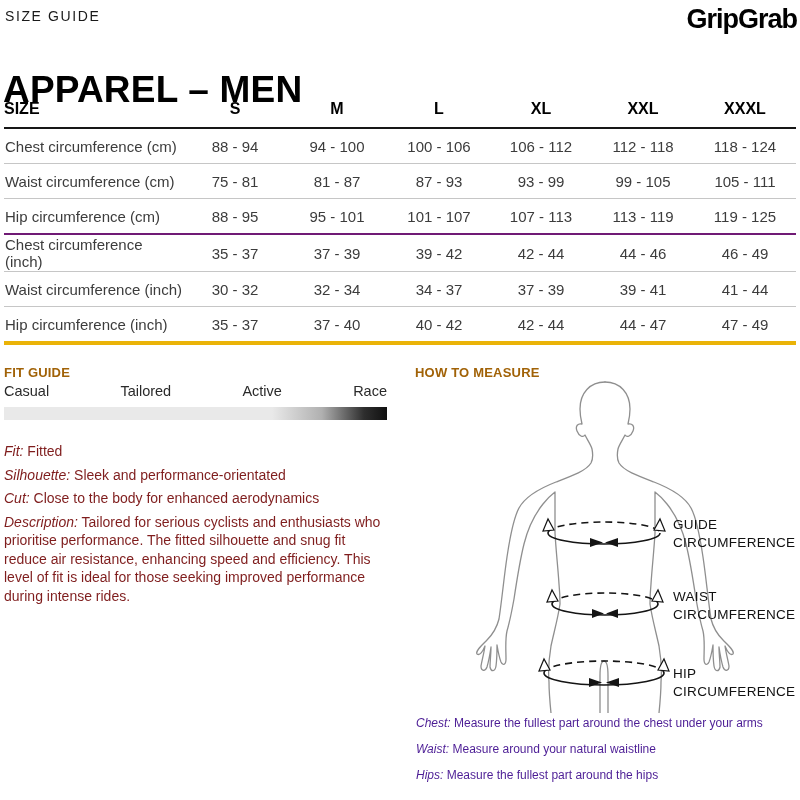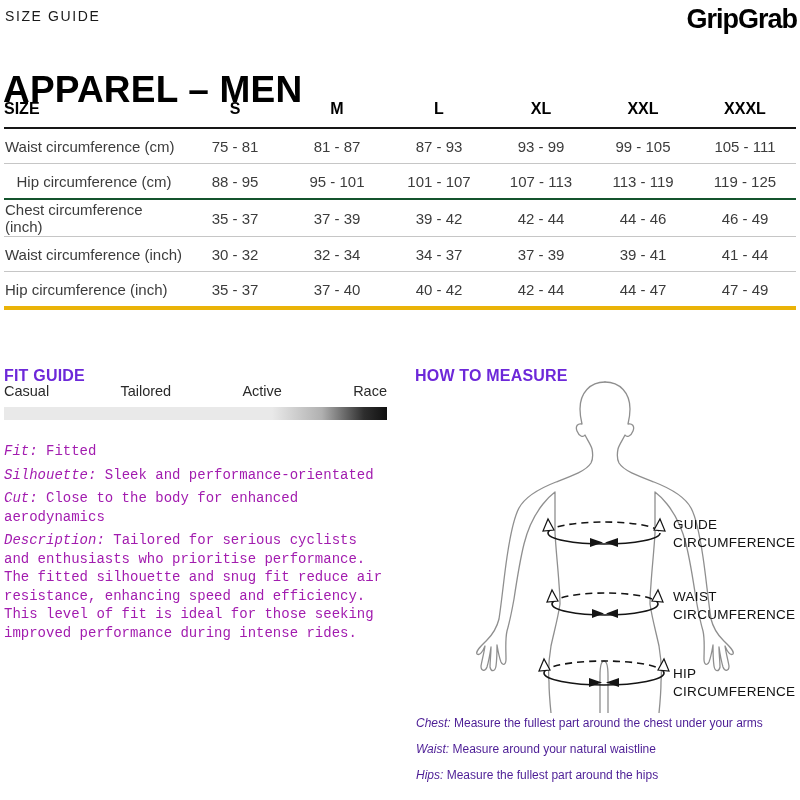--- a/index.html
+++ b/index.html
@@ -16,34 +16,34 @@
 
   
   .size-table{position:absolute;left:4px;top:100px;width:792px;
               border-collapse:collapse;table-layout:fixed;}
   .size-table th{font-size:16px;font-weight:800;color:#000;text-align:center;
                  padding:0 0 9px 0;border-bottom:2px solid #161616;}
   .size-table th.rl{text-align:left;}
   .size-table td{height:32px;font-size:15px;color:#3c3c3c;text-align:center;
                  border-bottom:1px solid #c6c6c6;}
   .size-table td.rl{text-align:left;color:#3c3c3c;}
-  .size-table tr.divider td{border-bottom:2px solid #14532d;text-align:center;}
+  .size-table tr.divider td{border-bottom:2px solid #701a75;}
   .size-table tr.last td{border-bottom:4px solid #eab308;}
 
   
-  .sec-heading{font-size:16px;font-weight:800;color:#6d28d9;letter-spacing:.2px;}
+  .sec-heading{font-size:13px;font-weight:800;color:#a16207;letter-spacing:.2px;}
 
   
   .fit-col{position:absolute;left:4px;top:350px;width:383px;height:300px;}
   .fit-col .sec-heading{position:absolute;left:0;top:4px;}
   .scale-labels{position:absolute;left:0;right:0;top:33px;display:flex;
                 justify-content:space-between;font-size:14.5px;color:#2a2a2a;}
   .fit-bar{position:absolute;left:0;right:0;top:57px;height:13px;}
   .fit-text{position:absolute;left:0;right:0;top:92px;}
-  .fit-line{margin:0 0 5px 0;font-size:14px;line-height:18.5px;color:#a21caf;font-family:Liberation Mono, monospace;}
+  .fit-line{margin:0 0 5px 0;font-size:14px;line-height:18.5px;color:#7f1d1d;}
   .term{font-style:italic;}
 
   
   .measure-col{position:absolute;left:415px;top:350px;width:385px;height:450px;}
   .measure-col .sec-heading{position:absolute;left:0;top:4px;}
   .body-svg{position:absolute;left:40px;top:25px;}
   .diagram-label{position:absolute;left:258px;width:127px;font-size:13.5px;
                  line-height:18px;letter-spacing:.3px;color:#111;}
   .lbl-chest{top:166px;} .lbl-waist{top:238px;} .lbl-hip{top:315px;}
   .instructions{position:absolute;left:1px;top:362px;width:368px;}
@@ -71,20 +71,29 @@
       <th class="rl">SIZE</th>
       <th>S</th>
       <th>M</th>
       <th>L</th>
       <th>XL</th>
       <th>XXL</th>
       <th>XXXL</th>
     </tr>
   </thead>
   <tbody>
+    <tr>
+      <td class="rl">Chest circumference (cm)</td>
+      <td>88 - 94</td>
+      <td>94 - 100</td>
+      <td>100 - 106</td>
+      <td>106 - 112</td>
+      <td>112 - 118</td>
+      <td>118 - 124</td>
+    </tr>
     <tr>
       <td class="rl">Waist circumference (cm)</td>
       <td>75 - 81</td>
       <td>81 - 87</td>
       <td>87 - 93</td>
       <td>93 - 99</td>
       <td>99 - 105</td>
       <td>105 - 111</td>
     </tr>
     <tr class="divider">

